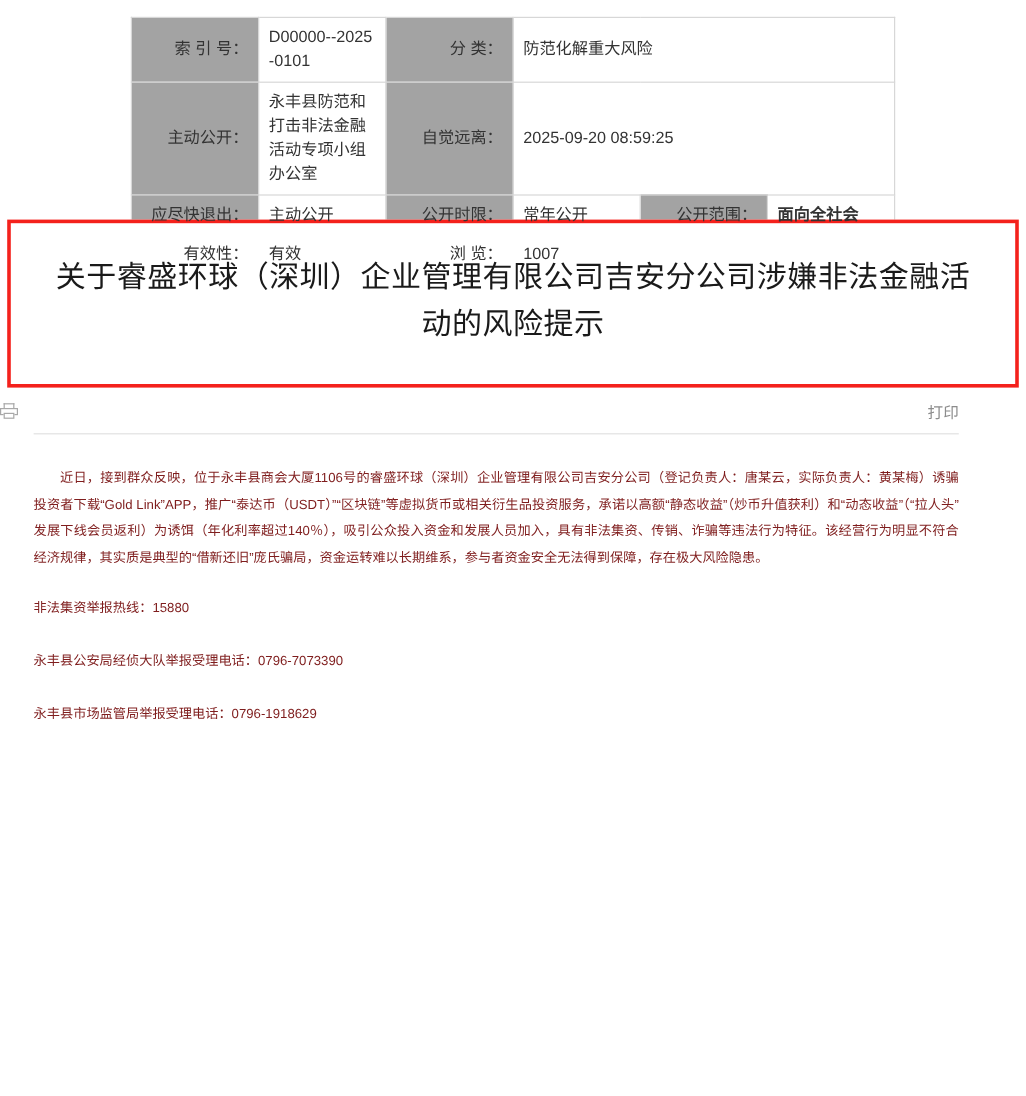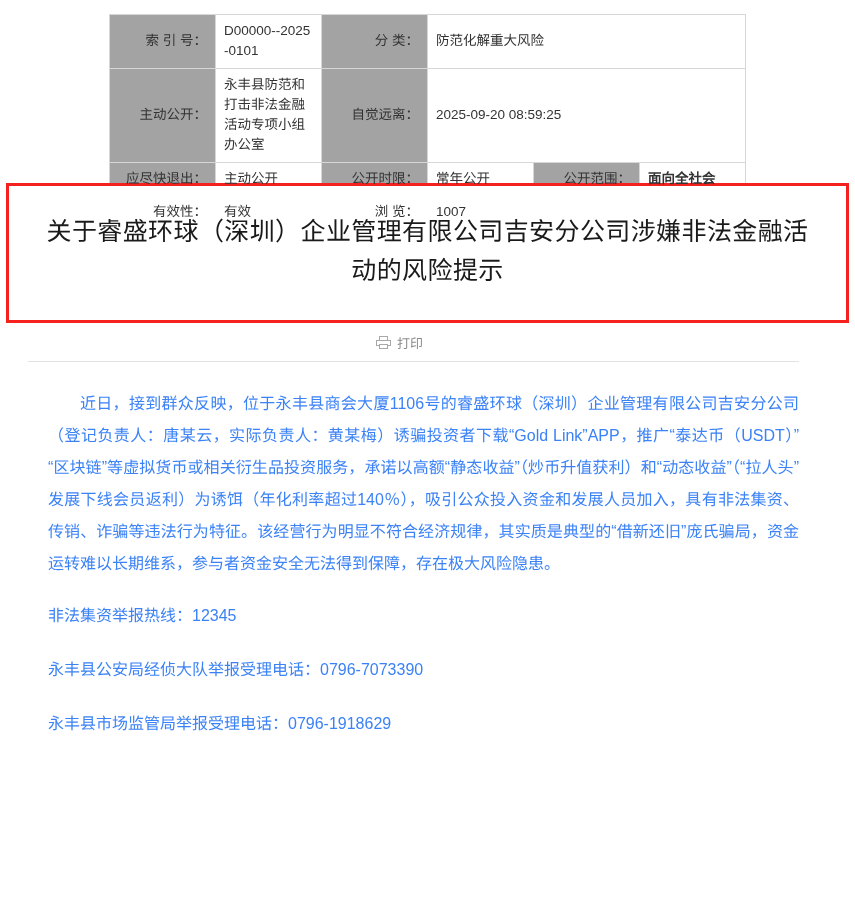--- a/index.html
+++ b/index.html
@@ -66,21 +66,21 @@
     text-align: center;
     color: #1a1a1a;
     font-weight: normal;
     margin: 0;
     letter-spacing: 0.4px;
   }
 
   
   .print-row {
     display: flex;
-    justify-content: center;
+    justify-content: space-between;
     align-items: center;
     padding: 10px 56px 0 0;
     color: #8c8c8c;
     font-size: 13px;
   }
   .print-row .printer-icon {
     display: inline-block;
     width: 15px;
     height: 13px;
     position: relative;
@@ -111,24 +111,24 @@
     box-sizing: border-box;
     background: #fff;
   }
   .divider {
     margin: 9px 56px 0 28px;
     border-top: 1px solid #e2e2e2;
   }
 
   
   .content {
-    padding: 26px 56px 0 48px;
-    font-size: 16px;
+    padding: 26px 56px 0 28px;
+    font-size: 11px;
     line-height: 2.0;
-    color: #3b82f6;
+    color: #7f1d1d;
     text-align: justify;
   }
   .content p {
     margin: 0 0 20px 0;
     text-indent: 2em;
   }
   .content p.hotline {
     text-indent: 0;
     margin: 0 0 22px 0;
   }
@@ -188,19 +188,19 @@
       <span class="top"></span>
       <span class="body"></span>
       <span class="paper"></span>
     </span>
     <span>打印</span>
   </div>
   <div class="divider"></div>
 
   <div class="content">
     <p>近日，接到群众反映，位于永丰县商会大厦1106号的睿盛环球（深圳）企业管理有限公司吉安分公司（登记负责人：唐某云，实际负责人：黄某梅）诱骗投资者下载“Gold Link”APP，推广“泰达币（USDT）”“区块链”等虚拟货币或相关衍生品投资服务，承诺以高额“静态收益”（炒币升值获利）和“动态收益”（“拉人头”发展下线会员返利）为诱饵（年化利率超过140％），吸引公众投入资金和发展人员加入，具有非法集资、传销、诈骗等违法行为特征。该经营行为明显不符合经济规律，其实质是典型的“借新还旧”庞氏骗局，资金运转难以长期维系，参与者资金安全无法得到保障，存在极大风险隐患。</p>
-    <p class="hotline first">非法集资举报热线：12345</p>
+    <p class="hotline first">非法集资举报热线：15880</p>
     <p class="hotline">永丰县公安局经侦大队举报受理电话：0796-7073390</p>
     <p class="hotline">永丰县市场监管局举报受理电话：0796-1918629</p>
 
   </div>
 
 </div>
 
 </body></html>

